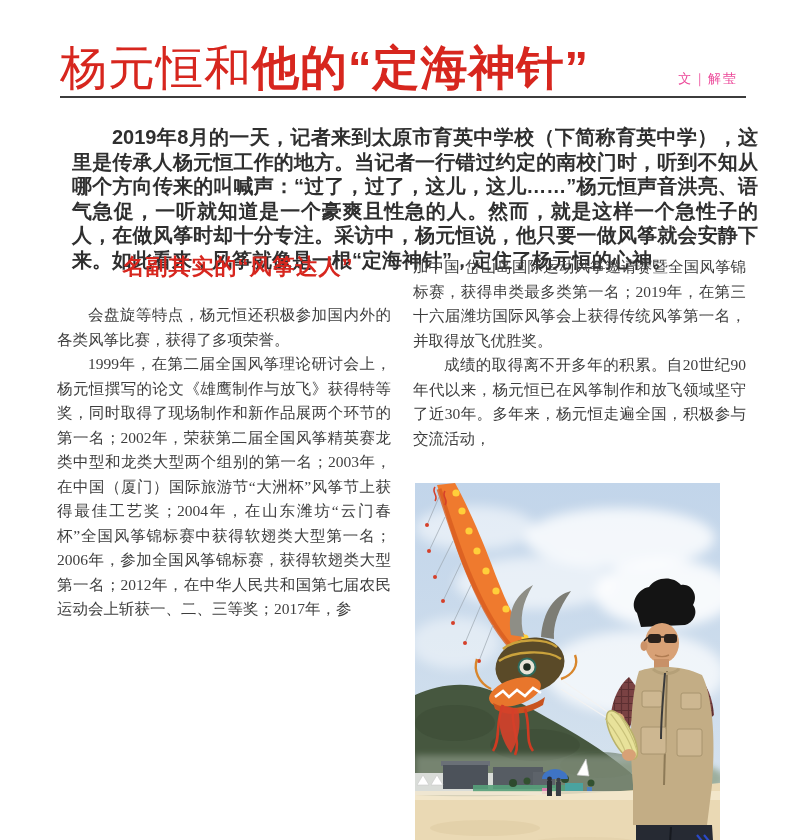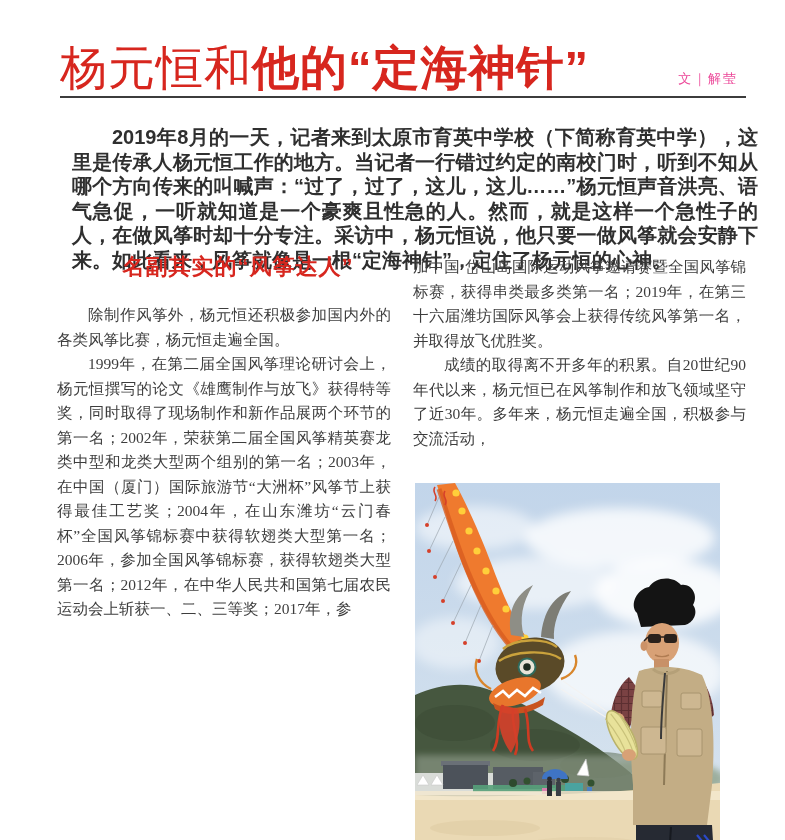--- a/index.html
+++ b/index.html
@@ -54,21 +54,21 @@
 
   <div class="byline">文｜解莹</div>
   <div class="rule"></div>
 
   <p class="intro">2019年8月的一天，记者来到太原市育英中学校（下简称育英中学），这里是传承人杨元恒工作的地方。当记者一行错过约定的南校门时，听到不知从哪个方向传来的叫喊声：“过了，过了，这儿，这儿……”杨元恒声音洪亮、语气急促，一听就知道是一个豪爽且性急的人。然而，就是这样一个急性子的人，在做风筝时却十分专注。采访中，杨元恒说，他只要一做风筝就会安静下来。如此看来，风筝就像是一根“定海神针”，定住了杨元恒的心神。</p>
 
   <div class="columns">
 
     <div class="col-left">
       <h2 class="section-heading">名副其实的“风筝达人”</h2>
-      <p class="body-par indent">除制作风筝外，杨元恒还积极参加国内外的各类风筝比赛，杨元恒走遍全国。</p>
+      <p class="body-par indent">会盘旋等特点，杨元恒还积极参加国内外的各类风筝比赛，获得了多项荣誉。</p>
       <p class="body-par indent">1999年，在第二届全国风筝理论研讨会上，杨元恒撰写的论文《雄鹰制作与放飞》获得特等奖，同时取得了现场制作和新作品展两个环节的第一名；2002年，荣获第二届全国风筝精英赛龙类中型和龙类大型两个组别的第一名；2003年，在中国（厦门）国际旅游节“大洲杯”风筝节上获得最佳工艺奖；2004年，在山东潍坊“云门春杯”全国风筝锦标赛中获得软翅类大型第一名；2006年，参加全国风筝锦标赛，获得软翅类大型第一名；2012年，在中华人民共和国第七届农民运动会上斩获一、二、三等奖；2017年，参</p>
     </div>
 
     <div class="col-right">
       <p class="body-par">加中国·岱山岛国际运动风筝邀请赛暨全国风筝锦标赛，获得串类最多类第一名；2019年，在第三十六届潍坊国际风筝会上获得传统风筝第一名，并取得放飞优胜奖。</p>
       <p class="body-par indent">成绩的取得离不开多年的积累。自20世纪90年代以来，杨元恒已在风筝制作和放飞领域坚守了近30年。多年来，杨元恒走遍全国，积极参与交流活动，</p>
 
       <svg class="photo-frame" viewBox="0 0 305 374" role="img">
         <defs>
           <linearGradient id="skyG" x1="0" y1="0" x2="0" y2="1">

